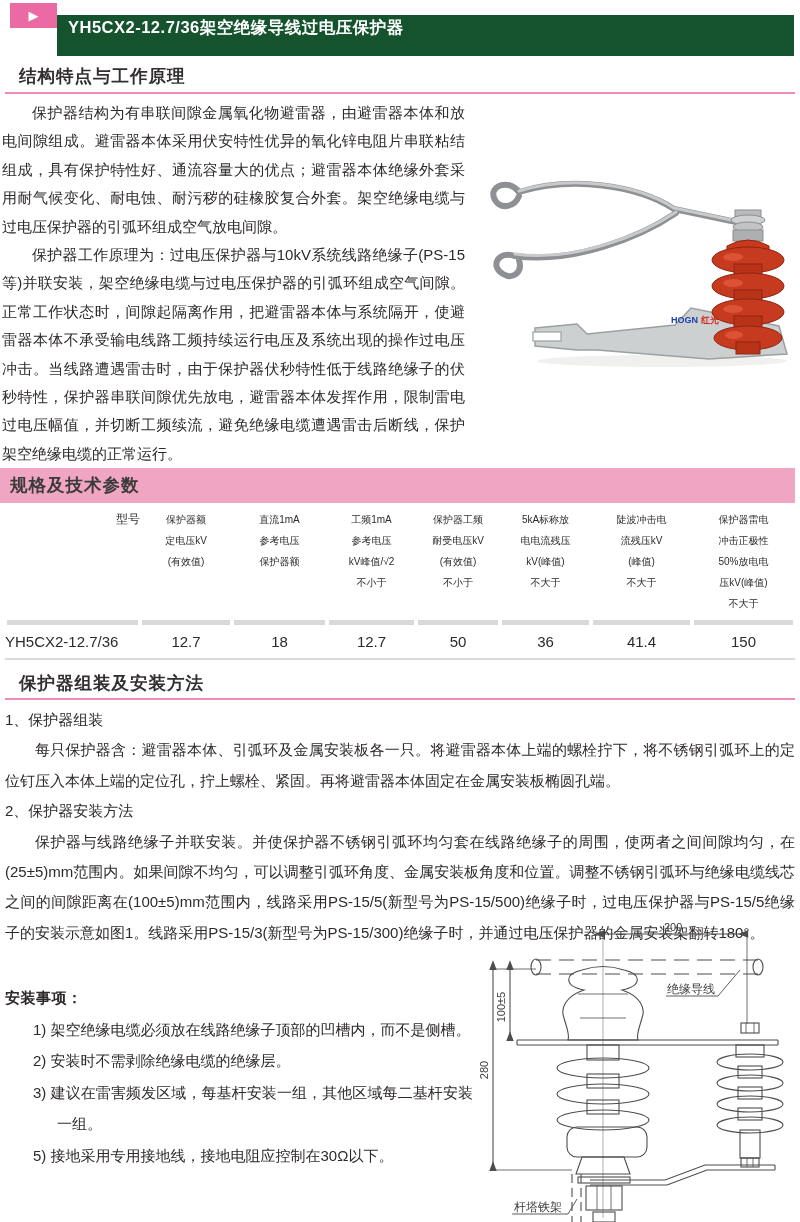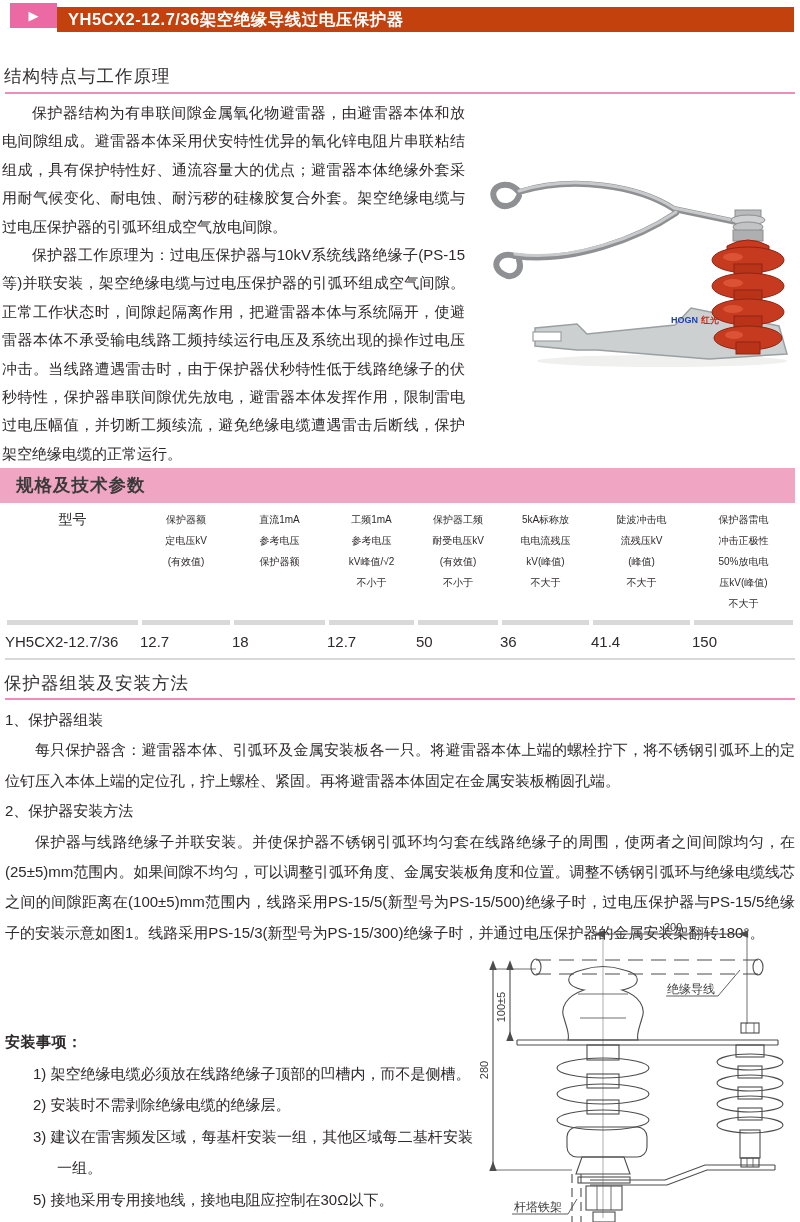--- a/index.html
+++ b/index.html
@@ -6,55 +6,55 @@
   html,body { background:#ffffff; }
   #page {
     position:relative; width:800px; height:1222px; background:#fff;
     font-family:"Liberation Sans","DejaVu Sans",sans-serif; color:#2e2a2b; overflow:hidden;
   }
   
   .hdr { position:absolute; top:3px; left:10px; right:6px; height:25px; }
   .hdr-tab { position:absolute; left:0; top:0; width:47px; height:25px; background:#ec6aa4;
     display:flex; align-items:center; justify-content:center; }
   .hdr-tab .tri { color:#fff; font-size:13px; line-height:1; }
-  .hdr-bar { position:absolute; left:47px; right:0; top:4px; height:25px; background:#c2410c;
+  .hdr-bar { position:absolute; left:47px; right:0; top:12px; height:41px; background:#14532d;
     color:#fff; font-weight:bold; font-size:16.5px; line-height:25px; padding-left:11px;
     letter-spacing:.5px; white-space:nowrap; }
   
-  .sec-h { position:absolute; left:4px; right:5px; font-size:17.5px; font-weight:normal;
+  .sec-h { position:absolute; left:19px; right:5px; font-size:17.5px; font-weight:bold;
     color:#332f30; letter-spacing:1px; }
   .pink-rule { position:absolute; left:5px; right:5px; height:2px; background:#ef8cba; }
   
   .s1-text { position:absolute; top:99px; left:2px; width:463px; font-size:15px;
     line-height:28.4px; text-align:justify; }
   .s1-text p { text-indent:2em; }
   .product { position:absolute; left:477px; top:158px; width:318px; height:215px; }
   
   .banner { position:absolute; top:468px; left:0; width:795px; height:35px; background:#f0a6c2;
-    color:#3a3a3a; font-weight:bold; font-size:17.5px; line-height:35px; padding-left:16px;
+    color:#3a3a3a; font-weight:bold; font-size:17.5px; line-height:35px; padding-left:10px;
     letter-spacing:1px; }
   
   .spec { position:absolute; top:509px; left:5px; width:790px; }
   .t-grid { display:grid; grid-template-columns:135px 92px 95px 89px 84px 91px 101px 103px; }
   .t-grid .cell { font-size:10px; line-height:21px; text-align:center; white-space:pre-line;
     color:#2e2a2b; }
-  .t-grid .cell.model-h { text-align:center; font-size:14px; }
+  .t-grid .cell.model-h { text-align:right; font-size:12px; }
   .t-sep .seg { height:5px; background:#d9d9d9; margin:0 2px; }
   .t-sep { margin-top:6px; }
-  .t-row .v { font-size:15px; line-height:33px; }
+  .t-row .v { font-size:15px; line-height:33px; text-align:center; }
   .t-row .v.model { text-align:left; }
   .t-bottom { height:2px; background:#d9d9d9; }
   
   .s3-flow { position:absolute; top:705px; left:5px; width:790px; font-size:15px;
     line-height:30.4px; text-align:justify; }
   .s3-flow .sub-t { text-align:left; }
   .s3-flow p.body { text-indent:2em; }
   
   .notes { position:absolute; top:982px; left:5px; width:468px; font-size:15px; line-height:31.5px; }
-  .notes .nt { font-weight:bold; letter-spacing:.5px;margin-top:44px; }
+  .notes .nt { font-weight:bold; letter-spacing:.5px; }
   .notes ul { list-style:none; margin-left:28px; }
   .notes li { padding-left:24px; text-indent:-24px; text-align:justify; }
   
   .diagram { position:absolute; left:460px; top:922px; width:340px; height:300px; overflow:hidden; }
   svg text { font-family:"Liberation Sans","DejaVu Sans",sans-serif; }
 </style>
 </head>
 <body>
 
 <div id="page">

